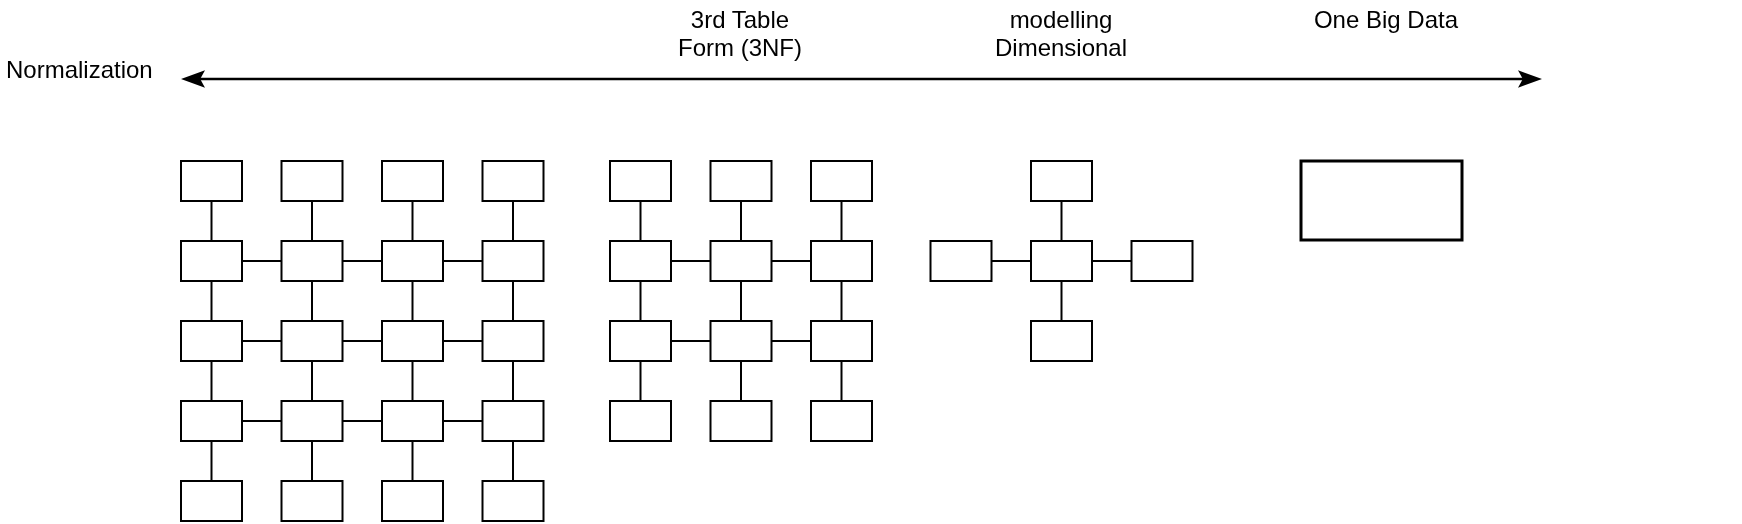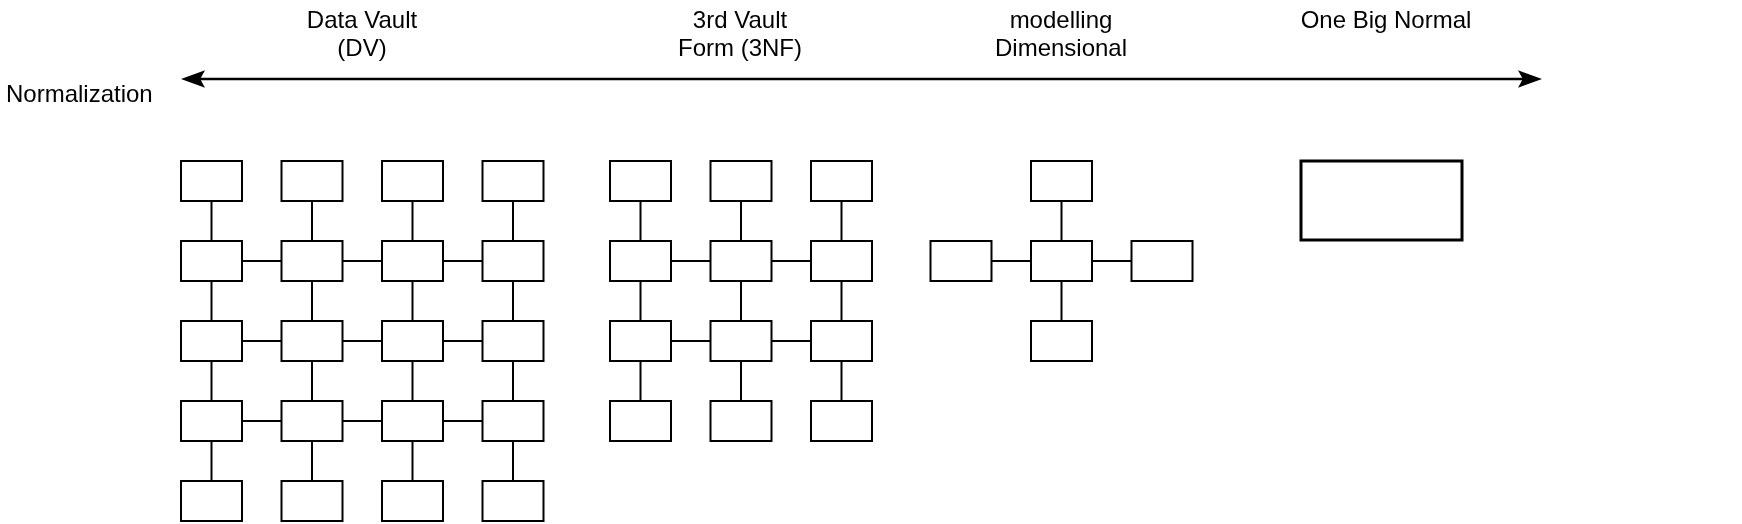--- a/index.html
+++ b/index.html
@@ -16,21 +16,21 @@
     color: #000000;
     overflow: hidden;
   }
   .axis-label {
     position: absolute;
     top: 56px;
     font-size: 24px;
     line-height: 28px;
     white-space: nowrap;
   }
-  .axis-label.left  { left: 6px; margin-top: 24px; }
+  .axis-label.left  { left: 6px; }
   .axis-label.right { right: 4px; }
   .approach-label {
     position: absolute;
     top: 6px;
     transform: translateX(-50%);
     text-align: center;
     font-size: 24px;
     line-height: 28px;
     white-space: nowrap;
   }
@@ -45,37 +45,33 @@
   }
 </style>
 </head>
 <body>
 
 <div class="canvas">
 
   <div class="axis-label left">Normalization</div>
 
 
-  <div class="approach-label pos-dv">
-    <div>Data Vault</div>
-    <div>(DV)</div>
-  </div>
 
   <div class="approach-label pos-3nf">
-    <div>3rd Vault</div>
+    <div>3rd Table</div>
     <div>Form (3NF)</div>
   </div>
 
   <div class="approach-label pos-dim">
     <div>modelling</div>
     <div>Dimensional</div>
   </div>
 
   <div class="approach-label pos-obt">
-    <div>One Big Normal</div>
+    <div>One Big Data</div>
   </div>
 
   <svg id="scene" class="scene" width="1742" height="524" viewBox="0 0 1742 524">
       <line x1="196" y1="79" x2="1527" y2="79" stroke="#000000" stroke-width="2.5"></line>
       <polygon points="181,79 205,70.2 200.2,79 205,87.8" fill="#000000"></polygon>
       <polygon points="1542,79 1518,70.2 1522.8,79 1518,87.8" fill="#000000"></polygon>
       <line x1="211.5" y1="201" x2="211.5" y2="241" stroke="#000000" stroke-width="2"></line>
       <line x1="211.5" y1="281" x2="211.5" y2="321" stroke="#000000" stroke-width="2"></line>
       <line x1="211.5" y1="361" x2="211.5" y2="401" stroke="#000000" stroke-width="2"></line>
       <line x1="211.5" y1="441" x2="211.5" y2="481" stroke="#000000" stroke-width="2"></line>

